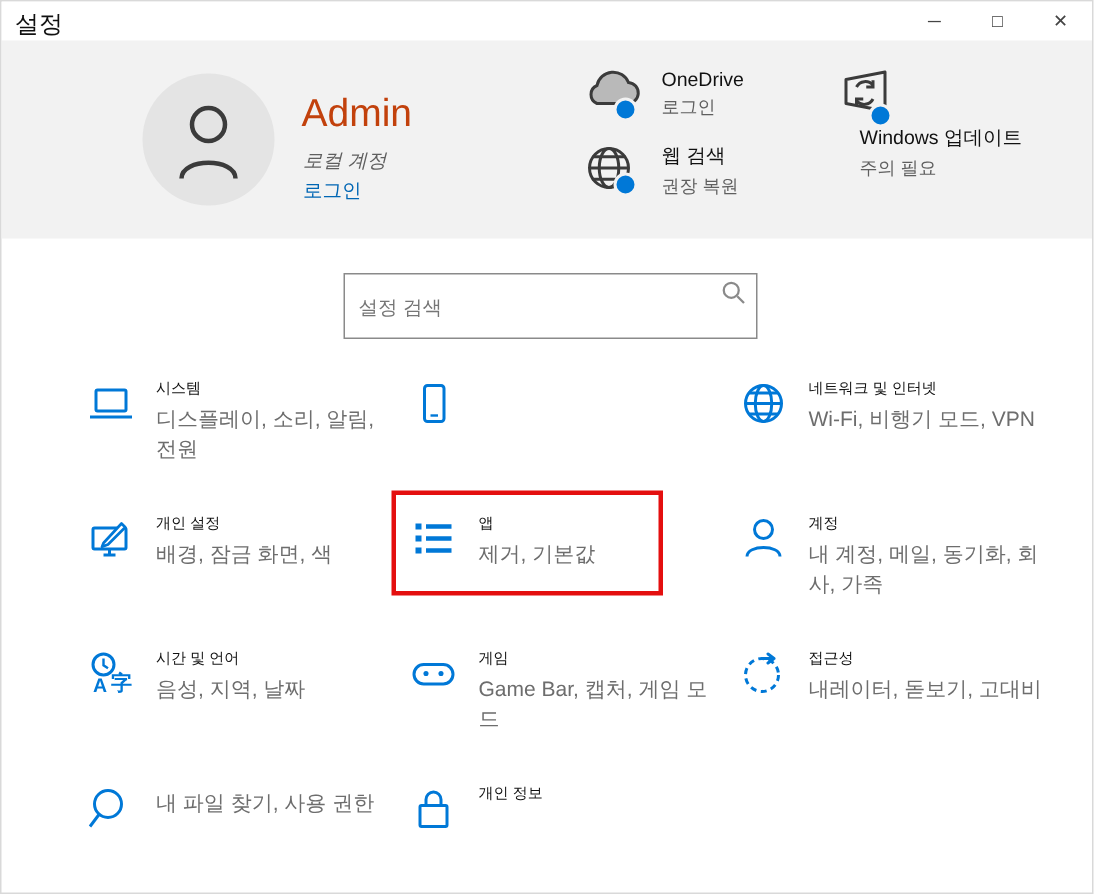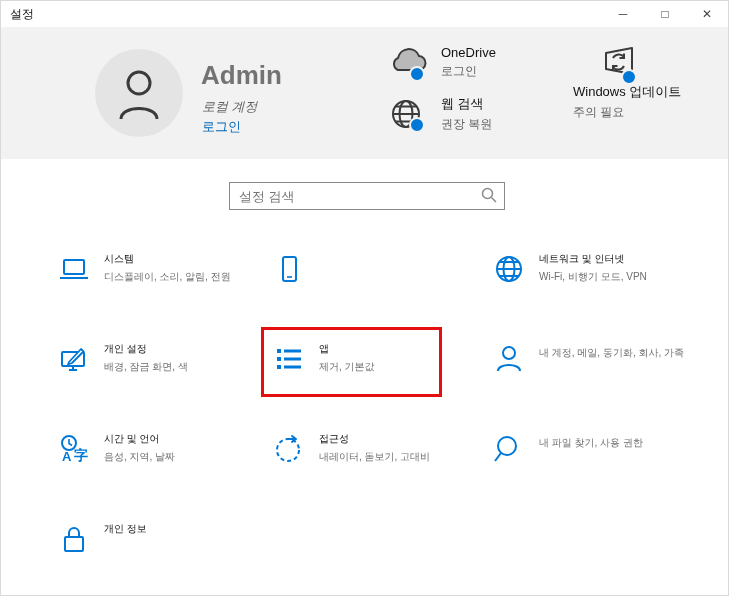--- a/index.html
+++ b/index.html
@@ -5,53 +5,53 @@
   * { margin:0; padding:0; box-sizing:border-box; }
   html,body { width:729px; height:596px; }
   body {
     font-family:"Liberation Sans", sans-serif;
     background:#ffffff; color:#000;
     position:relative; overflow:hidden;
     border:1px solid #d9d9d9;
   }
   
   .titlebar { position:absolute; top:0; left:0; width:100%; height:26px; background:#fff; }
-  .titlebar .title { position:absolute; left:9px; top:5px; font-size:12px; color:#111; }
+  .titlebar .title { position:absolute; left:9px; top:5px; font-size:16px; color:#111; }
   .winbtns { position:absolute; right:0; top:0; height:26px; display:flex; }
   .winbtn { width:42px; height:26px; display:flex; align-items:center; justify-content:center;
             font-size:12px; color:#444; cursor:default; }
   
   .header { position:absolute; top:26px; left:0; width:100%; height:132px; background:#f2f2f2; }
   .avatar { position:absolute; left:94px; top:22px; width:88px; height:88px; border-radius:50%;
             background:#e4e4e4; display:flex; align-items:center; justify-content:center; }
-  .user-name { position:absolute; left:200px; top:33px; font-size:26px; font-weight:bold; color:#737373; }
+  .user-name { position:absolute; left:200px; top:33px; font-size:26px; font-weight:normal; color:#c2410c; }
   .user-type { position:absolute; left:201px; top:71px; font-size:13px; color:#5f5f5f;font-style:italic; }
   .user-signin { position:absolute; left:201px; top:91px; font-size:13px; color:#0066b4; cursor:pointer; }
-  .status-item { position:absolute; display:flex; align-items:center; }
+  .status-item { position:absolute; display:flex; align-items:flex-start; }
   .status-icon { position:relative; width:38px; height:34px; flex:0 0 38px; }
   .blue-dot { position:absolute; right:2px; bottom:-2px; width:16px; height:16px; border-radius:50%;
               background:#0078d7; border:2px solid #f2f2f2; }
   .status-text { margin-left:14px; }
   .status-title { font-size:13px; color:#111; }
   .status-sub { font-size:12px; color:#5f5f5f; margin-top:3px; }
   
-  .searchwrap { position:absolute; top:181px; left:228px; width:276px; height:28px; }
+  .searchwrap { position:absolute; top:181px; left:228px; width:276px; height:44px; }
   .search-input { width:100%; height:100%; border:1px solid #8a8a8a; background:#fff;
                   font-size:13px; padding:0 30px 0 9px; color:#333; outline:none;
                   font-family:"Liberation Sans", sans-serif; }
   .search-input::placeholder { color:#767676; }
   .search-glyph { position:absolute; right:8px; top:5px; width:16px; height:16px; pointer-events:none; }
   
   .grid { position:absolute; left:58px; top:243px; width:650px;
           display:grid; grid-template-columns:215px 220px 1fr; grid-auto-rows:90px; }
   .cat { display:flex; align-items:flex-start; cursor:pointer; padding-top:8px; }
   .cat-icon { width:30px; height:30px; flex:0 0 30px; margin-top:2px; }
   .cat-text { margin-left:15px; max-width:160px; }
   .cat-title { font-size:10px; color:#111; }
-  .cat-sub { font-size:10px; color:#6d6d6d; margin-top:4px; line-height:1.4; }
+  .cat-sub { font-size:14px; color:#6d6d6d; margin-top:4px; line-height:1.4; }
   svg { display:block; }
   .stroke-blue { stroke:#0078d7; fill:none; stroke-width:2; }
   .stroke-dark { stroke:#3b3b3b; fill:none; stroke-width:2; }
   
   .highlight { position:absolute; left:260px; top:326px; width:181px; height:70px;
                border:3px solid #e40f0f; pointer-events:none; }
 </style>
 </head>
 <body>
 
@@ -200,39 +200,53 @@
   </div>
 
   <div class="cat">
     <span class="cat-icon">
       <svg width="30" height="30" viewBox="0 0 30 30">
         <circle cx="15" cy="9" r="6" class="stroke-blue"></circle>
         <path d="M4 27 c0-8 22-8 22 0" class="stroke-blue"></path>
       </svg>
     </span>
     <span class="cat-text">
+      <div class="cat-title">계정</div>
       <div class="cat-sub">내 계정, 메일, 동기화, 회사, 가족</div>
     </span>
   </div>
 
   <div class="cat">
     <span class="cat-icon">
       <svg width="30" height="30" viewBox="0 0 30 30">
         <circle cx="10" cy="9" r="7" class="stroke-blue"></circle>
         <path d="M10 5 v4.5 l3 2" stroke="#0078d7" stroke-width="1.6" fill="none"></path>
         <text x="3" y="27" font-size="13" font-weight="bold" fill="#0078d7" font-family="Liberation Sans, sans-serif">A</text>
         <text x="15" y="26" font-size="14" font-weight="bold" fill="#0078d7" font-family="Liberation Sans, sans-serif">字</text>
       </svg>
     </span>
     <span class="cat-text">
       <div class="cat-title">시간 및 언어</div>
       <div class="cat-sub">음성, 지역, 날짜</div>
     </span>
   </div>
 
+  <div class="cat">
+    <span class="cat-icon">
+      <svg width="30" height="30" viewBox="0 0 30 30">
+        <rect x="2" y="9" width="26" height="13" rx="6.5" class="stroke-blue"></rect>
+        <circle cx="10" cy="15" r="1.7" fill="#0078d7"></circle>
+        <circle cx="20" cy="15" r="1.7" fill="#0078d7"></circle>
+      </svg>
+    </span>
+    <span class="cat-text">
+      <div class="cat-title">게임</div>
+      <div class="cat-sub">Game Bar, 캡처, 게임 모드</div>
+    </span>
+  </div>
 
   <div class="cat">
     <span class="cat-icon">
       <svg width="30" height="30" viewBox="0 0 30 30">
         <circle cx="14" cy="16" r="11" class="stroke-blue" stroke-dasharray="4 3"></circle>
         <path d="M14 5 h8 M22 5 l-4-3 M22 5 l-4 3" stroke="#0078d7" stroke-width="2" fill="none" stroke-linecap="round"></path>
       </svg>
     </span>
     <span class="cat-text">
       <div class="cat-title">접근성</div>

